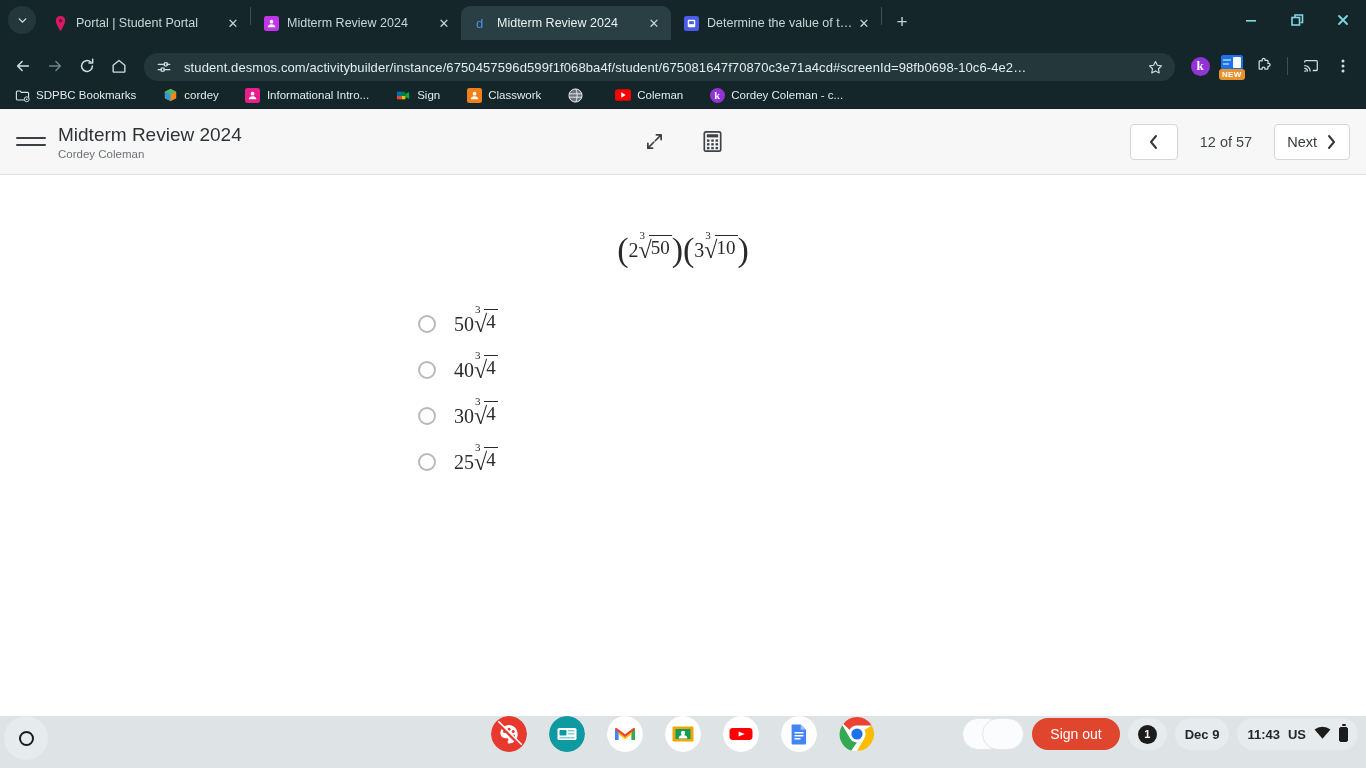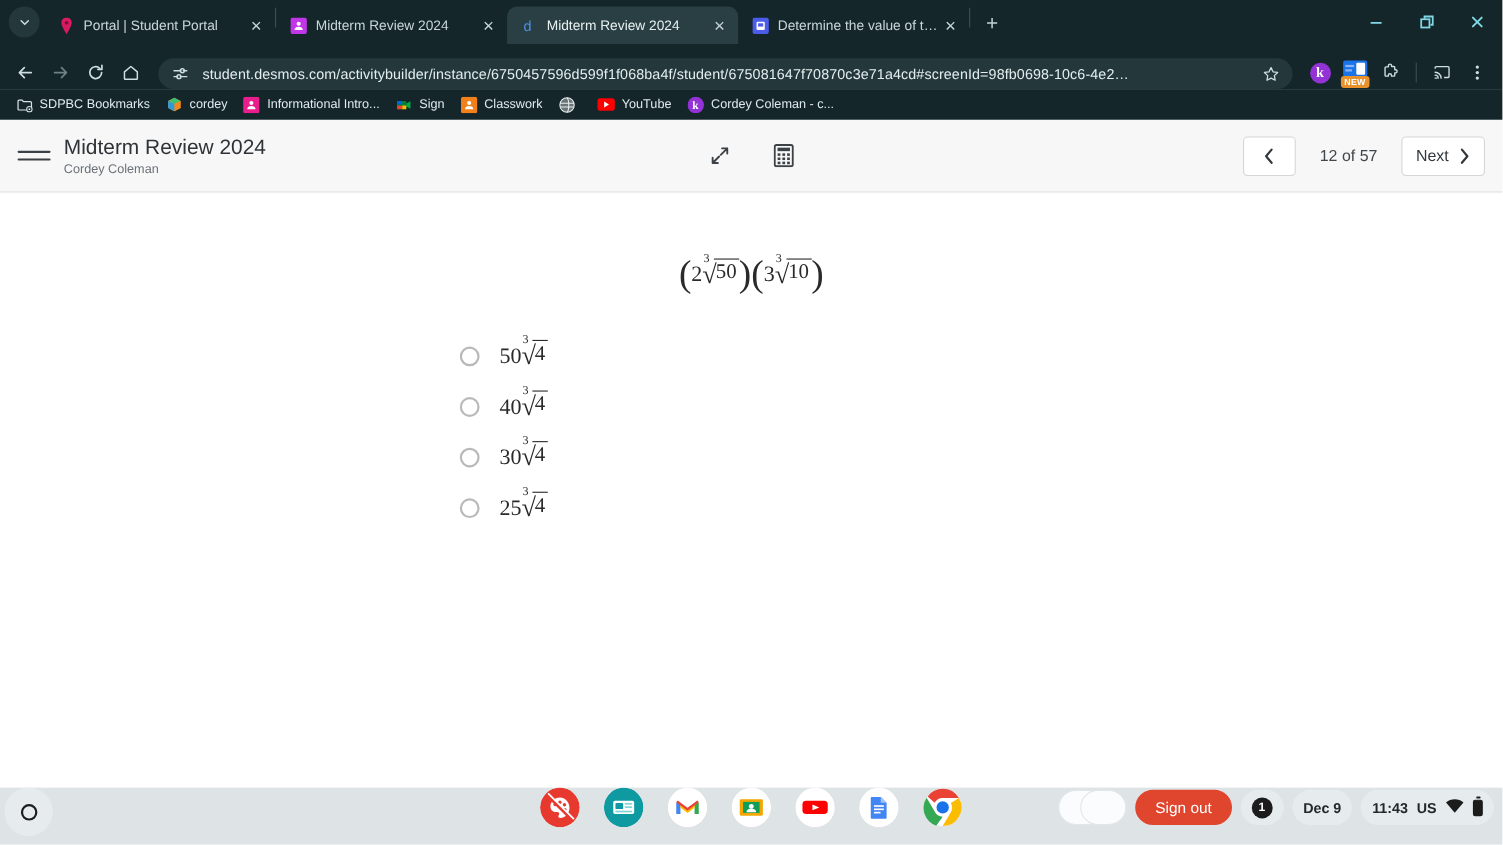--- a/index.html
+++ b/index.html
@@ -148,21 +148,21 @@
   }
   .tb-divider { width: 1px; height: 18px; background: #3b5054; margin: 0 6px; }
 
   
   .bookmarks {
     height: 28px;
     background: #15262b;
     display: flex;
     align-items: center;
     padding: 0 8px;
-    gap: 2px;
+    gap: 14px;
     overflow: hidden;
   }
   .bm {
     display: flex; align-items: center;
     padding: 3px 6px;
     border-radius: 4px;
     color: #dfeaec;
     font-size: 11.5px;
     white-space: nowrap;
     cursor: pointer;
@@ -579,21 +579,21 @@
       <span class="bm-label"></span>
     </div>
 
     <div class="bm">
       <span class="bm-ico">
         <svg width="16" height="12" viewBox="0 0 18 13">
             <rect width="18" height="13" rx="3.2" fill="#ff0000"></rect>
             <path d="M7 3.5l5 3-5 3z" fill="#fff"></path>
           </svg>
       </span>
-      <span class="bm-label">YouTube</span>
+      <span class="bm-label">Coleman</span>
     </div>
 
     <div class="bm">
       <span class="bm-ico">
         <svg width="15" height="15" viewBox="0 0 16 16">
             <circle cx="8" cy="8" r="8" fill="#9333d6"></circle>
             <text x="4.6" y="12" font-family="Liberation Serif, serif" font-size="11" fill="#fff" font-weight="bold">k</text>
           </svg>
       </span>
       <span class="bm-label">Cordey Coleman - c...</span>

